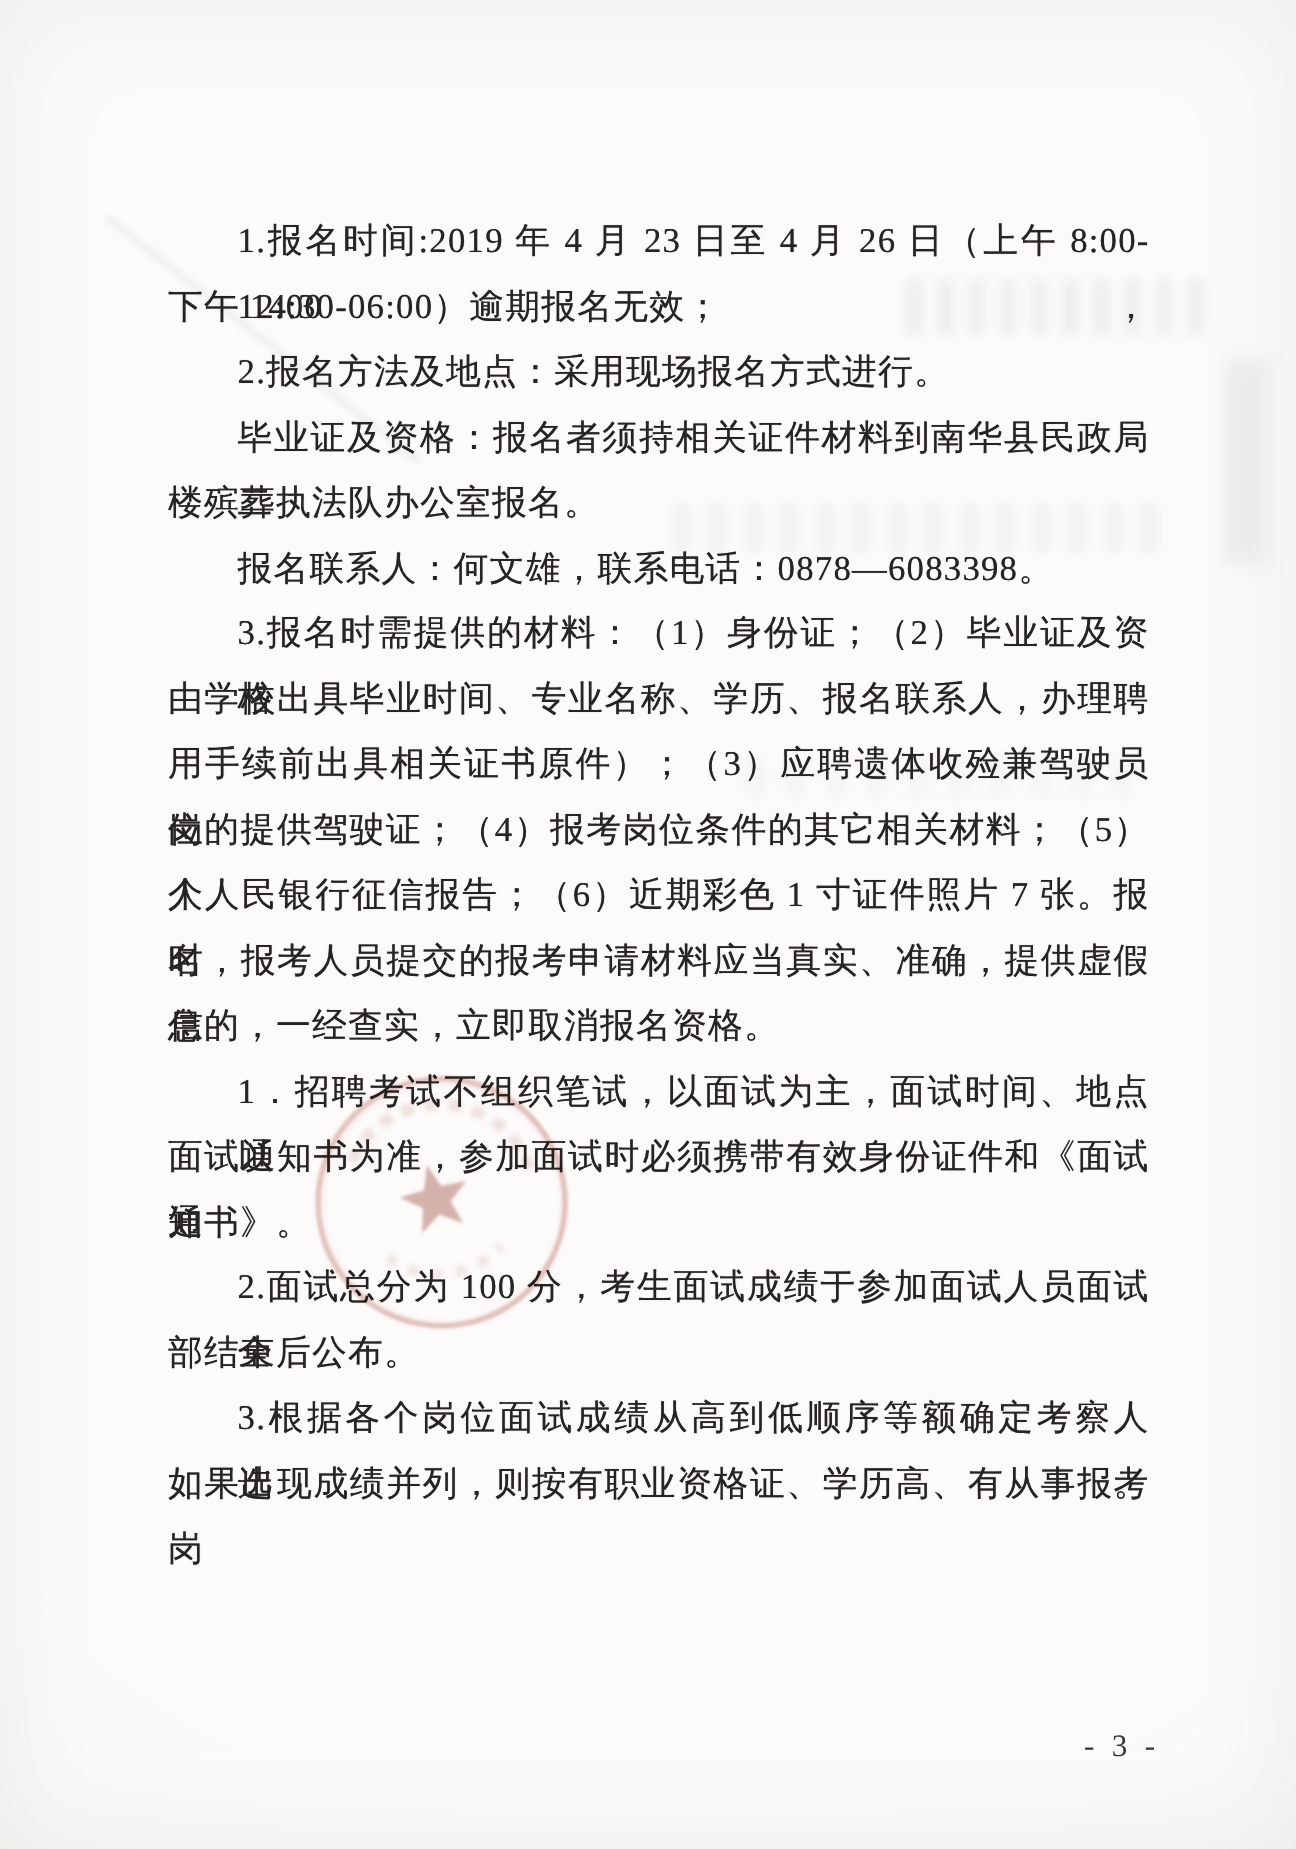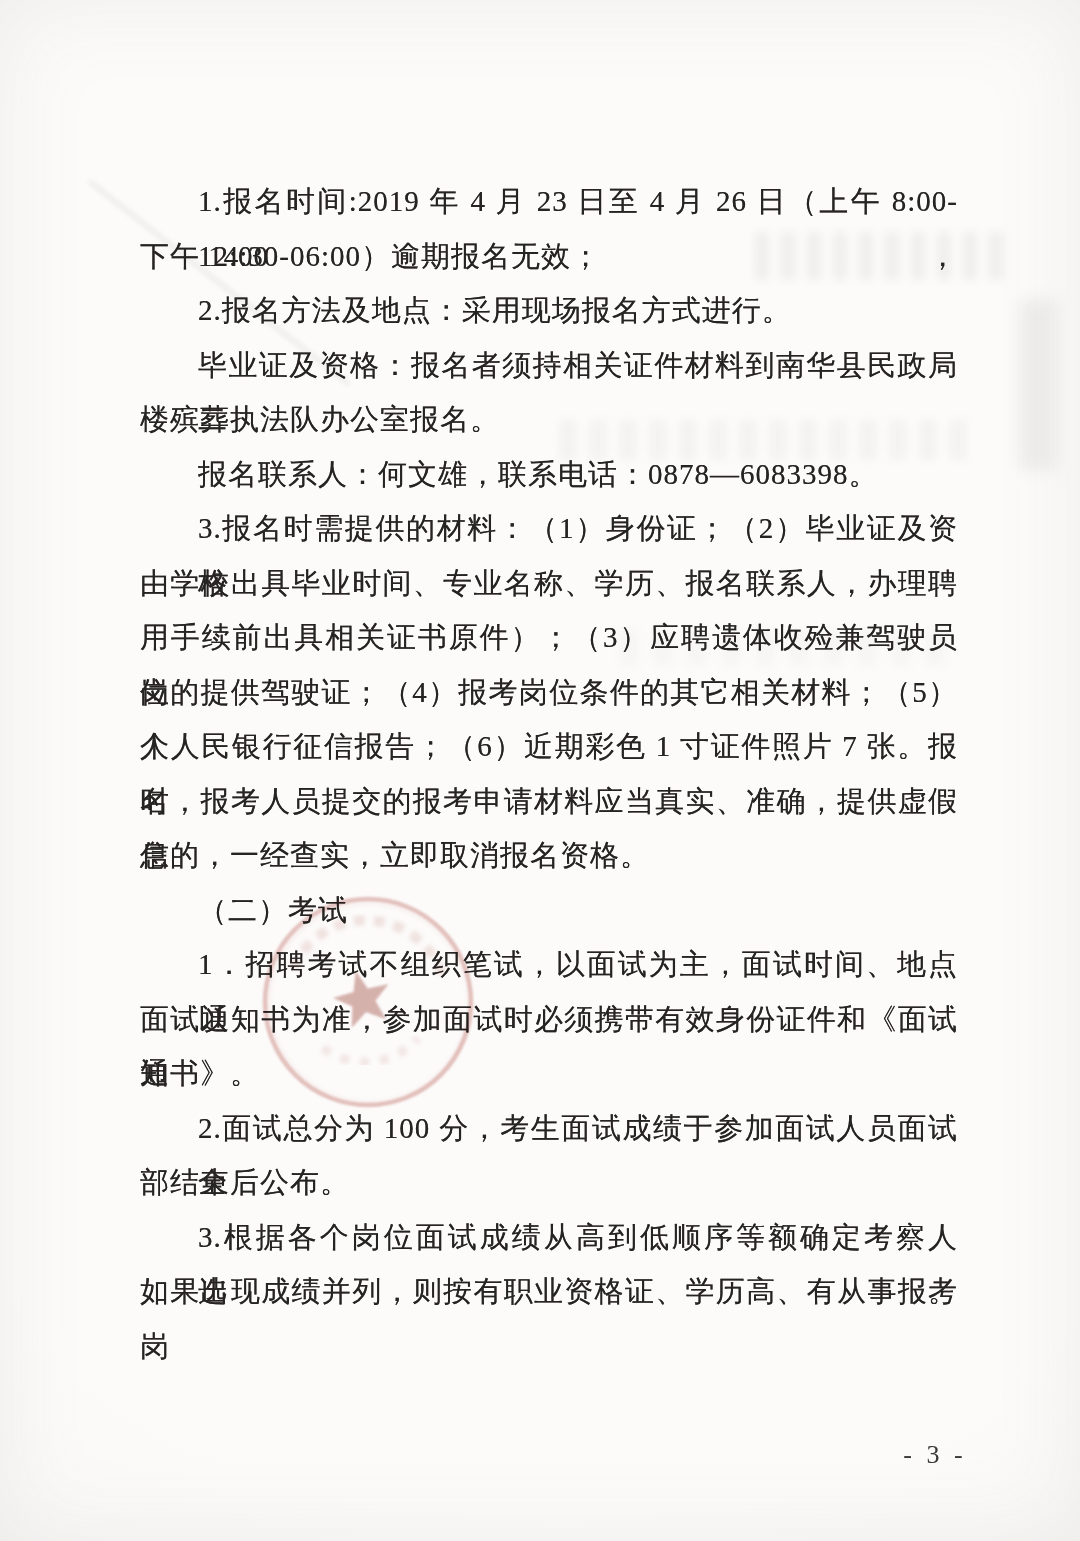--- a/index.html
+++ b/index.html
@@ -119,21 +119,20 @@
       <div class="line indent fill">毕业证及资格：报名者须持相关证件材料到南华县民政局二</div>
       <div class="line">楼殡葬执法队办公室报名。</div>
       <div class="line indent">报名联系人：何文雄，联系电话：0878—6083398。</div>
       <div class="line indent fill">3.报名时需提供的材料：（1）身份证；（2）毕业证及资格</div>
       <div class="line fill">由学校出具毕业时间、专业名称、学历、报名联系人，办理聘</div>
       <div class="line fill">用手续前出具相关证书原件）；（3）应聘遗体收殓兼驾驶员岗</div>
       <div class="line fill">位的提供驾驶证；（4）报考岗位条件的其它相关材料；（5）个</div>
       <div class="line fill">人人民银行征信报告；（6）近期彩色 1 寸证件照片 7 张。报名</div>
       <div class="line fill">时，报考人员提交的报考申请材料应当真实、准确，提供虚假信</div>
       <div class="line">息的，一经查实，立即取消报名资格。</div>
-      <div class="line indent">（二）考试</div>
       <div class="line indent fill">1．招聘考试不组织笔试，以面试为主，面试时间、地点以</div>
       <div class="line fill">面试通知书为准，参加面试时必须携带有效身份证件和《面试通</div>
       <div class="line">知书》。</div>
       <div class="line indent fill">2.面试总分为 100 分，考生面试成绩于参加面试人员面试全</div>
       <div class="line">部结束后公布。</div>
       <div class="line indent fill">3.根据各个岗位面试成绩从高到低顺序等额确定考察人选。</div>
       <div class="line fill">如果出现成绩并列，则按有职业资格证、学历高、有从事报考岗</div>
     </div>
 
   <svg class="seal" viewBox="0 0 230 230" xmlns="http://www.w3.org/2000/svg">

